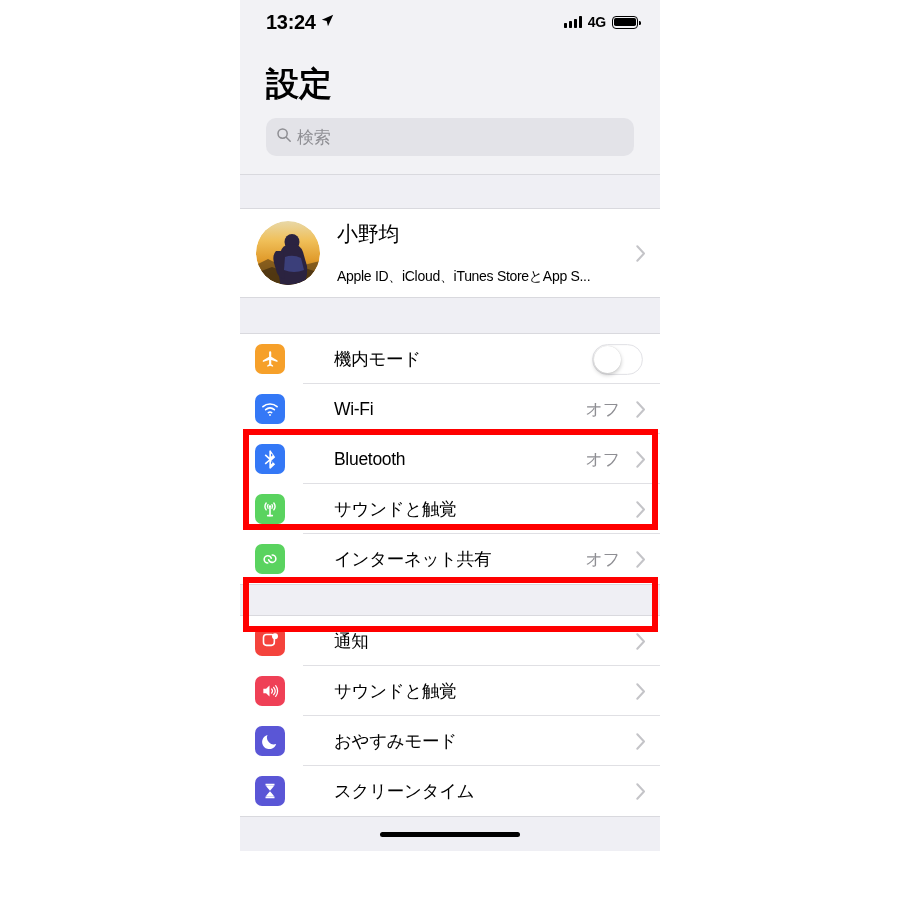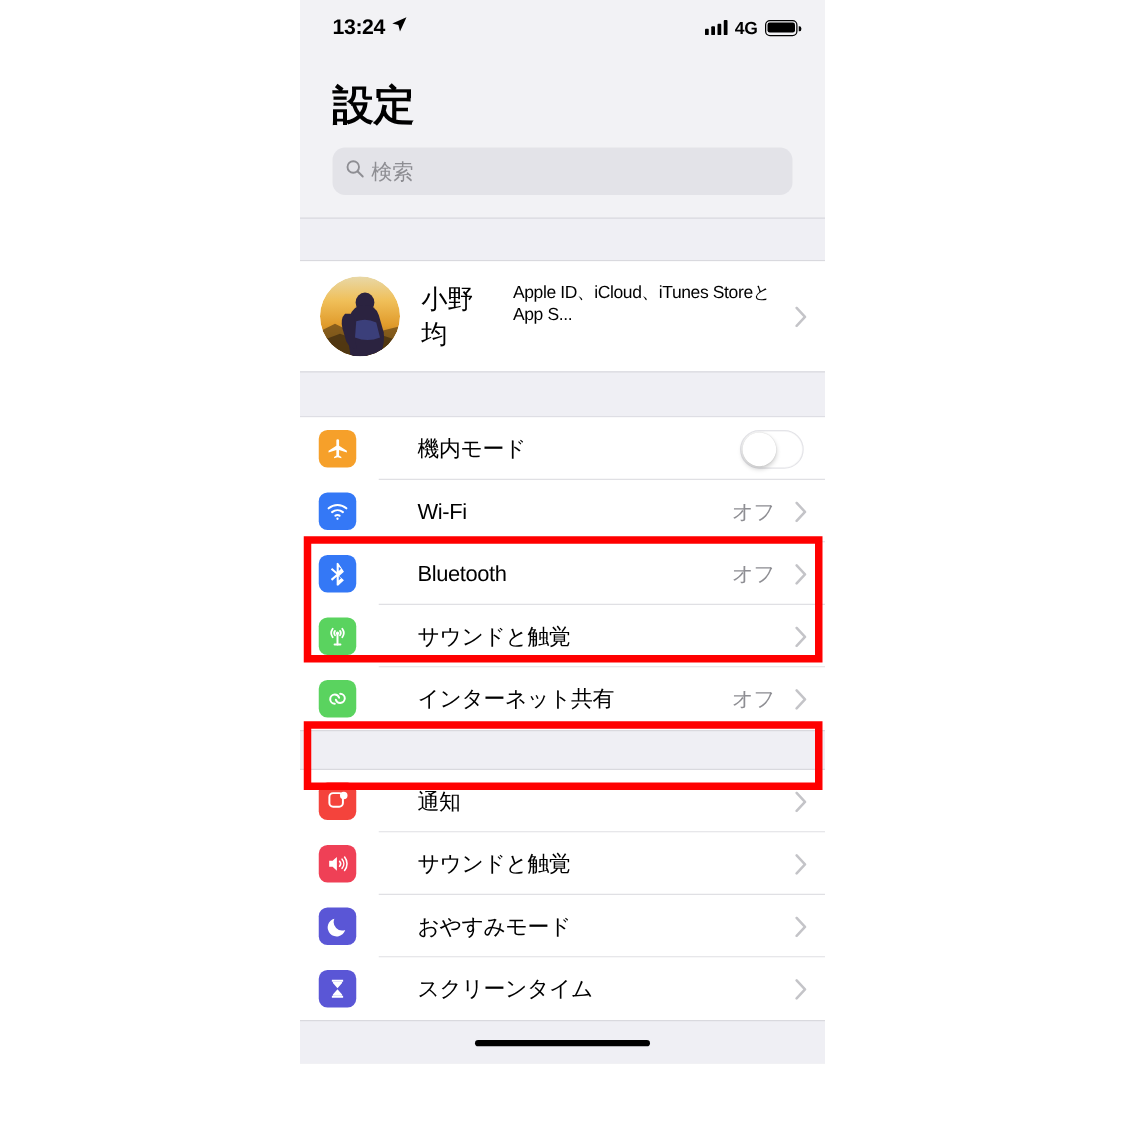--- a/index.html
+++ b/index.html
@@ -36,21 +36,21 @@
     justify-content: space-between;
     padding: 0 22px 0 26px;
     box-sizing: border-box;
   }
   .status-left {
     display: flex;
     align-items: center;
     gap: 5px;
   }
   .status-time {
-    font-size: 17px;
+    font-size: 20px;
     font-weight: bold;
     color: #000;
     letter-spacing: -0.3px;
   }
   .loc-arrow { display: block; }
   .status-right {
     display: flex;
     align-items: center;
     gap: 6px;
     text-align: center;
@@ -243,21 +243,21 @@
     height: 64px;
     min-width: 64px;
     border-radius: 50%;
     margin-right: 17px;
     overflow: hidden;
     position: relative;
   }
   .account-text {
     flex: 1;
     display: flex;
-    flex-direction: row;
+    flex-direction: column;
     gap: 20px;
   }
   .account-name {
     font-size: 21px;
     color: #000;
     letter-spacing: -0.3px;
   }
   .account-sub {
     font-size: 14px;
     color: #000;

